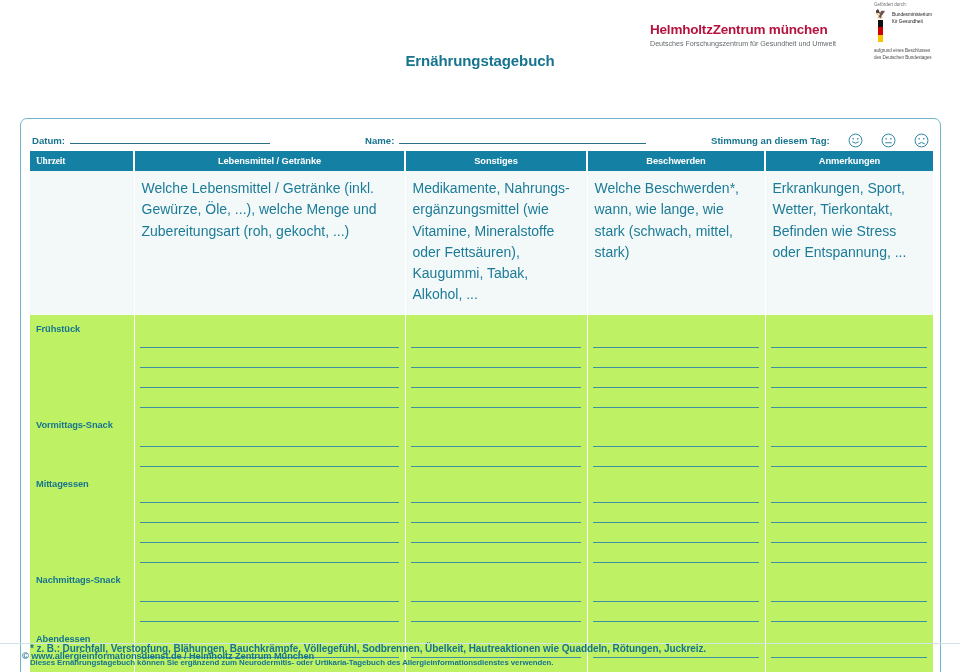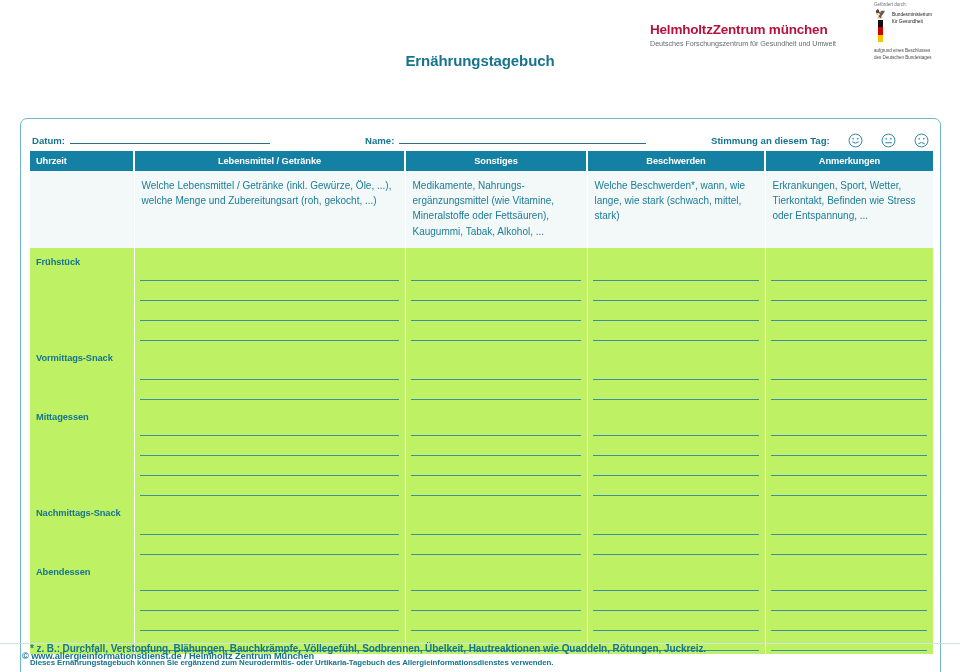--- a/index.html
+++ b/index.html
@@ -173,32 +173,32 @@
     color: #ffffff;
     font-size: 9.3px;
     font-weight: bold;
     height: 20px;
     padding: 0;
     text-align: center;
     border-right: 2px solid #ffffff;
     letter-spacing: -0.1px;
   }
   .tbl th:last-child { border-right: 0; }
-  .th-uhrzeit { text-align: left !important; padding-left: 6px !important; }
+  .th-uhrzeit { text-align: left !important; padding-left: 6px !important; font-family: Liberation Serif, serif; }
 
   .col-time  { width: 104px; }
   .col-food  { width: 271px; }
   .col-misc  { width: 182px; }
   .col-sympt { width: 178px; }
   .col-notes { width: 168px; }
 
   .hintrow td {
     padding: 7px 7px 9px 7px;
     vertical-align: top;
-    font-size: 10px;
+    font-size: 14px;
     line-height: 1.52;
     color: #1d7b98;
     background: #f2f9f8;
     border-right: 1.4px solid #ffffff;
     height: 58px;
     box-sizing: border-box;
   }
   .hintrow td:last-child { border-right: 0; }
   .hintrow td.col-time { background: #f2f9f8; }
 

